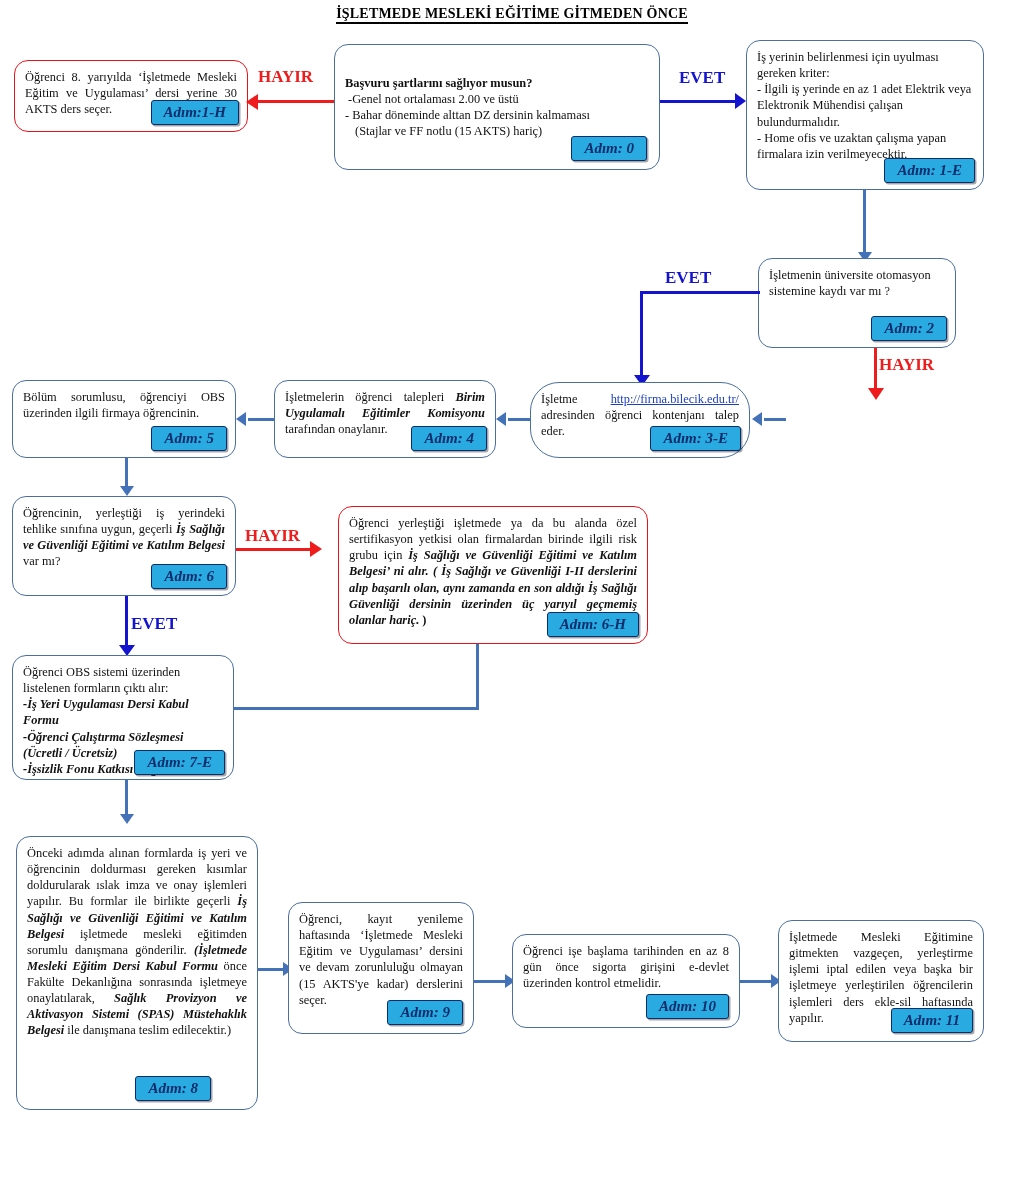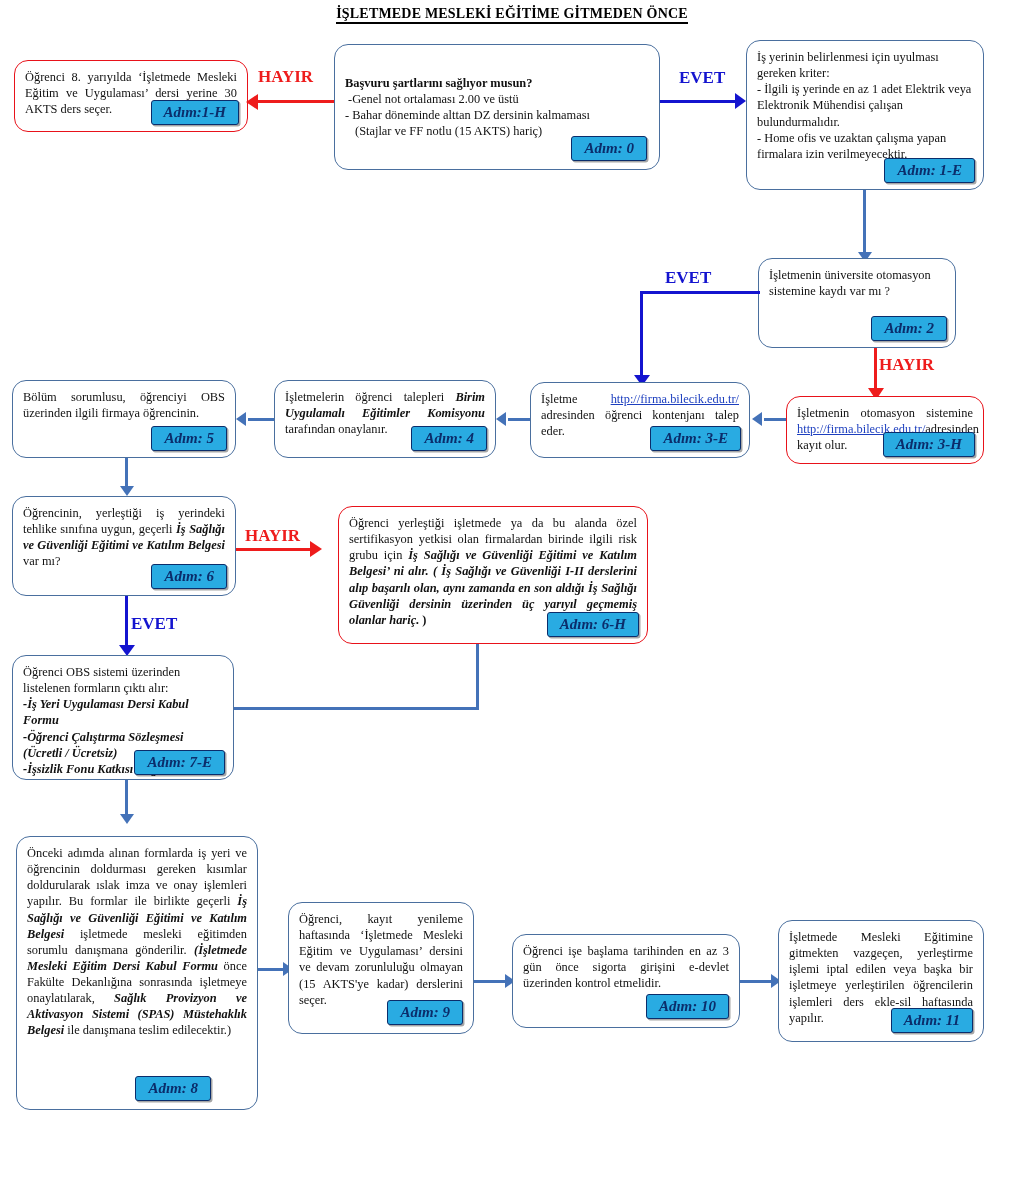--- a/index.html
+++ b/index.html
@@ -142,26 +142,22 @@
 
   <div class="ln h dblue-ln" style="left:640px; top:291px; width:120px;"></div>
   <div class="ln v dblue-ln" style="left:640px; top:291px; height:86px;"></div>
   <div class="arw d-dblue" style="left:634px; top:375px;"></div>
   <div class="elabel evet" style="left:665px; top:268px;">EVET</div>
 
   <div class="ln v red-ln" style="left:874px; top:348px; height:44px;"></div>
   <div class="arw d-red" style="left:868px; top:388px;"></div>
   <div class="elabel hayir" style="left:879px; top:355px;">HAYIR</div>
 
-  <div class="box red" style="left:786px; top:396px; width:198px; height:68px;">
-    <p class="just"><span>İşletmenin otomasyon sistemine </span><span class="lnk">http://firma.bilecik.edu.tr/</span><span>adresinden kayıt olur.</span></p>
-    <div class="badge" style="right:8px; bottom:6px;">Adım: 3-H</div>
-  </div>
-
-  <div class="box blue" style="left:530px; top:382px; width:220px; height:76px;">
+
+  <div class="box blue" style="left:530px; top:382px; width:220px; height:76px;border-radius:29px;">
     <p class="just"><span>İşletme </span><span class="lnk">http://firma.bilecik.edu.tr/</span><span> adresinden öğrenci kontenjanı talep eder.</span></p>
     <div class="badge" style="right:8px; bottom:6px;">Adım: 3-E</div>
   </div>
 
   <div class="ln h blue-ln" style="left:764px; top:418px; width:22px;"></div>
   <div class="arw l-blue" style="left:752px; top:412px;"></div>
 
   <div class="box blue" style="left:274px; top:380px; width:222px; height:78px;">
     <p class="just"><span>İşletmelerin öğrenci talepleri </span><span class="it">Birim Uygulamalı Eğitimler Komisyonu</span><span> tarafından onaylanır.</span></p>
     <div class="badge" style="right:8px; bottom:6px;">Adım: 4</div>
@@ -225,21 +221,21 @@
 
   <div class="box blue" style="left:288px; top:902px; width:186px; height:132px;">
     <p class="just">Öğrenci, kayıt yenileme haftasında ‘İşletmede Mesleki Eğitim ve Uygulaması’ dersini ve devam zorunluluğu olmayan (15 AKTS'ye kadar) derslerini seçer.</p>
     <div class="badge" style="right:10px; bottom:8px;">Adım: 9</div>
   </div>
 
   <div class="ln h blue-ln" style="left:474px; top:980px; width:34px;"></div>
   <div class="arw r-blue" style="left:505px; top:974px;"></div>
 
   <div class="box blue" style="left:512px; top:934px; width:228px; height:94px;">
-    <p class="just">Öğrenci işe başlama tarihinden en az 3 gün önce sigorta girişini e-devlet üzerinden kontrol etmelidir.</p>
+    <p class="just">Öğrenci işe başlama tarihinden en az 8 gün önce sigorta girişini e-devlet üzerinden kontrol etmelidir.</p>
     <div class="badge" style="right:10px; bottom:8px;">Adım: 10</div>
   </div>
 
   <div class="ln h blue-ln" style="left:740px; top:980px; width:34px;"></div>
   <div class="arw r-blue" style="left:771px; top:974px;"></div>
 
   <div class="box blue" style="left:778px; top:920px; width:206px; height:122px;">
     <p class="just">İşletmede Mesleki Eğitimine gitmekten vazgeçen, yerleştirme işlemi iptal edilen veya başka bir işletmeye yerleştirilen öğrencilerin işlemleri  ders ekle-sil haftasında yapılır.</p>
     <div class="badge" style="right:10px; bottom:8px;">Adım: 11</div>
   </div>

